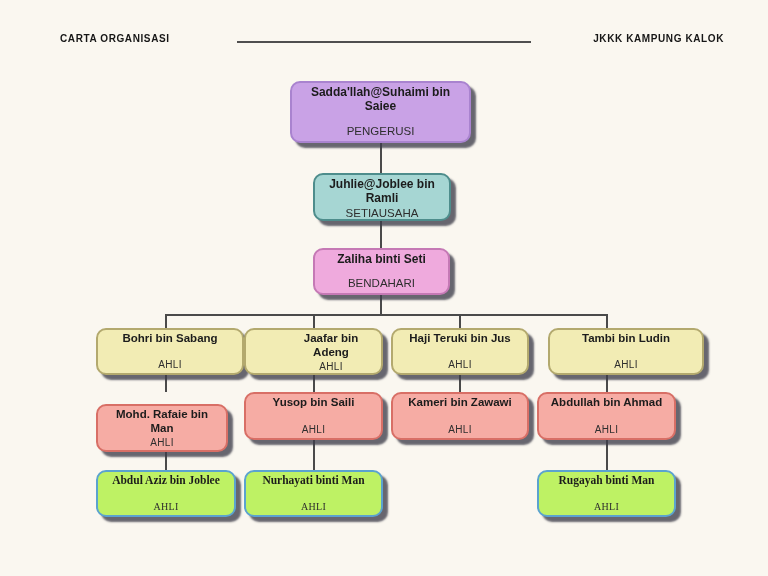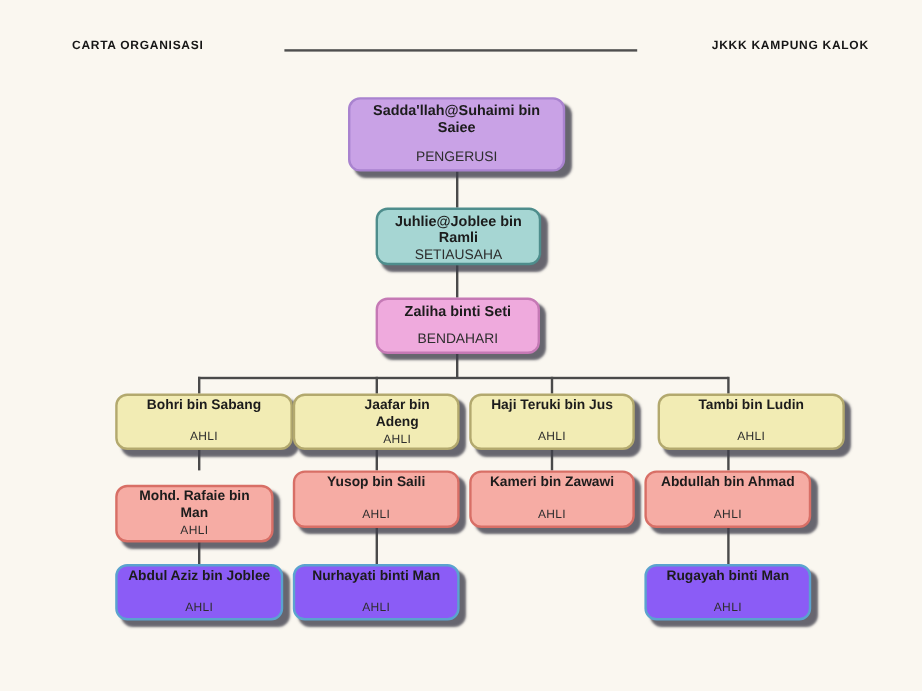--- a/index.html
+++ b/index.html
@@ -26,21 +26,21 @@
   .node .name { font-weight:700; font-size:12px; line-height:1.18; color:#1c1c1c; }
   .node .role { font-size:11.5px; line-height:1.3; color:#2e2e2e; margin-top:1px; }
   .node.small .name { font-size:11.5px; }
   .node.small .role { font-size:10px; letter-spacing:.3px; }
 
   .purple { background:#c9a2e6; border-color:#a983cf; }
   .teal   { background:#a6d6d3; border-color:#4e8d8c; }
   .pink   { background:#efaadd; border-color:#c579b5; }
   .yellow { background:#f2ecb4; border-color:#b3a96e; }
   .salmon { background:#f6aca4; border-color:#d86f66; }
-  .blue   { background:#8b5cf6; border-color:#5ba3cf; }
+  .blue   { background:#bef264; border-color:#5ba3cf;font-family:Liberation Serif, serif; }
 
   
   .line { position:absolute; background:#4a4a4a; }
   .v { width:1.5px; }
   .h { height:1.5px; }
 </style>
 </head>
 <body>
 
 <div class="canvas">

